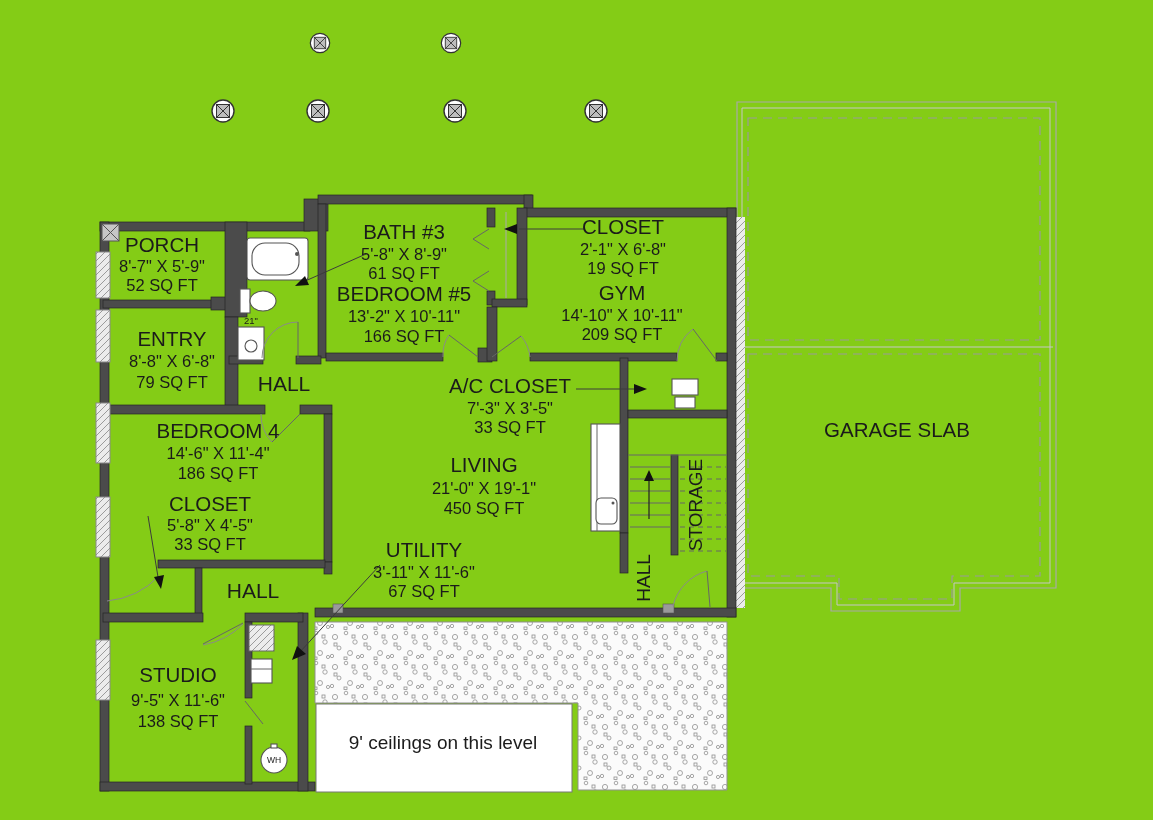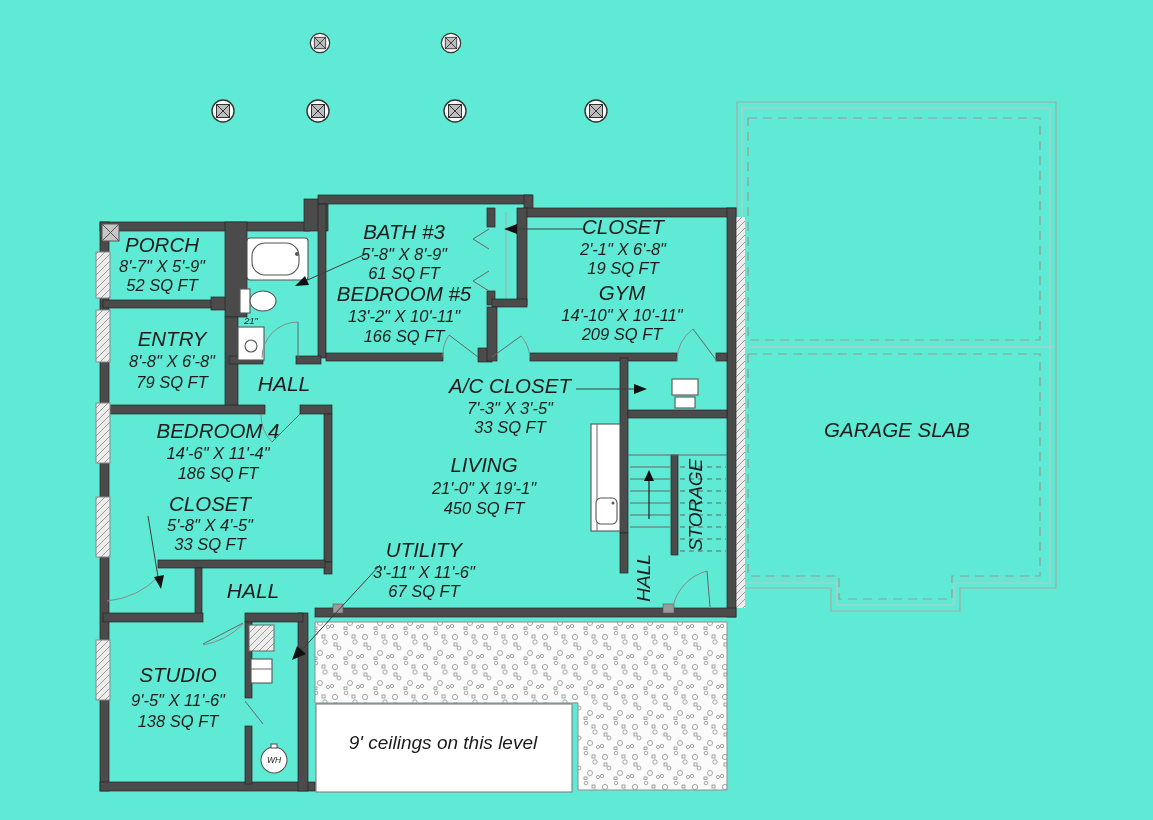--- a/index.html
+++ b/index.html
@@ -1,17 +1,17 @@
 <!DOCTYPE html>
 <html><head>
 <meta charset="utf-8">
 <style>
   html,body{margin:0;padding:0;background:#ffffff;}
-  .canvas{position:relative;width:1153px;height:820px;background:#5eead4;overflow:hidden;
-          font-family:"Liberation Sans",sans-serif;font-style:italic;}
+  .canvas{position:relative;width:1153px;height:820px;background:#84cc16;overflow:hidden;
+          font-family:"Liberation Sans",sans-serif;}
   svg{display:block;}
   svg text{fill:#1b1b1b;text-anchor:middle;font-family:"Liberation Sans",sans-serif;}
   .rname{font-size:20.5px;}
   .rdims{font-size:16.5px;}
   .hall{font-size:21px;}
   .vtext{font-size:19px;}
   .note{font-size:19px;}
   .glabel{font-size:20.5px;}
   .tiny{font-size:9.5px;}
   .whtxt{font-size:8.5px;}

